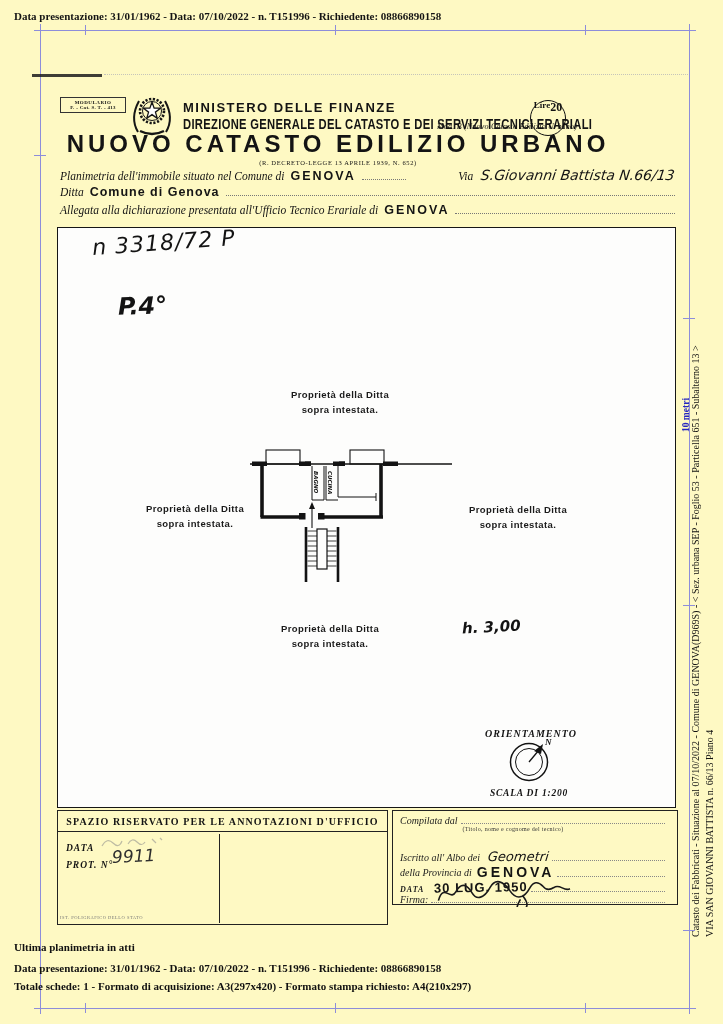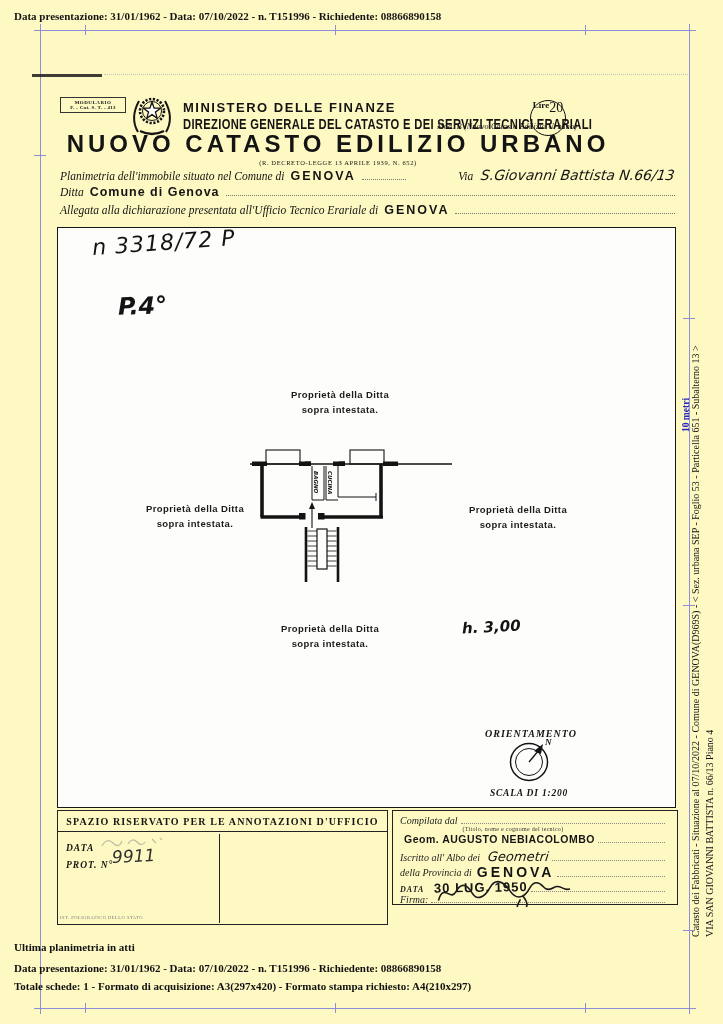--- a/index.html
+++ b/index.html
@@ -19,21 +19,21 @@
   .modbox{border:1px solid #333;text-align:center;padding:2px 3px;width:58px;}
   .modbox .l1{font-size:5px;letter-spacing:.5px;font-weight:bold;}
   .modbox .l2{font-size:5px;letter-spacing:.3px;font-weight:bold;}
   .ministero{font-family:"Liberation Sans",sans-serif;font-weight:bold;font-size:13px;letter-spacing:1.5px;}
   .direzione{font-family:"Liberation Sans",sans-serif;font-weight:bold;font-size:14px;letter-spacing:.4px;
              display:inline-block;transform:scaleX(.8);transform-origin:left center;white-space:nowrap;}
   .modb{font-style:italic;font-size:8px;letter-spacing:.2px;}
   .lire{width:34px;height:34px;border:1.4px solid #111;border-radius:50%;text-align:center;
         display:flex;flex-direction:row;justify-content:center;line-height:1;}
   .lire .l1{font-size:9px;font-weight:bold;}
-  .lire .l2{font-size:14px;font-weight:normal;}
+  .lire .l2{font-size:12px;font-weight:bold;}
   .bigtitle{font-family:"Liberation Sans",sans-serif;font-weight:bold;font-size:24px;letter-spacing:4px;
             text-align:center;white-space:nowrap;}
   .decreto{font-size:6.5px;letter-spacing:.6px;text-align:center;}
 
   
   .formline{position:absolute;display:flex;align-items:baseline;white-space:nowrap;}
   .flab{font-style:italic;font-size:11.5px;}
   .fval{font-family:"Liberation Sans",sans-serif;font-weight:bold;font-size:12.5px;letter-spacing:2px;padding:0 6px;}
   .hand{font-family:"DejaVu Sans",sans-serif;font-style:italic;}
   .dots{border-bottom:1px dotted #777;display:inline-block;height:10px;}
@@ -228,24 +228,20 @@
   </svg>
   <div class="handnote" style="left:112px;top:846px;font-size:17px;transform:rotate(-3deg);color:#2e2e2e;">9911</div>
   <div class="tinyprint" style="left:60px;top:915px;">IST. POLIGRAFICO DELLO STATO</div>
 
   <div class="obox" style="left:392px;top:810px;width:284px;height:93px;"></div>
   <div class="crow" style="left:400px;top:814px;width:265px;">
     <span class="clab">Compilata dal</span>
     <span class="cdots"></span>
   </div>
   <div class="abs ctiny" style="left:428px;top:826px;width:170px;text-align:center;">(Titolo, nome e cognome del tecnico)</div>
-  <div class="crow" style="left:404px;top:833px;width:261px;">
-    <span class="cname">Geom. AUGUSTO NEBIACOLOMBO</span>
-    <span class="cdots"></span>
-  </div>
   <div class="crow" style="left:400px;top:849px;width:265px;">
     <span class="clab">Iscritto all' Albo dei</span>
     <span class="hand" style="font-size:13px;padding-left:8px;transform:skewX(-6deg);display:inline-block;">Geometri</span>
     <span class="cdots"></span>
   </div>
   <div class="crow" style="left:400px;top:864px;width:265px;align-items:center;">
     <span class="clab">della Provincia di</span>
     <span class="cgenova" style="padding-left:5px;">GENOVA</span>
     <span class="cdots"></span>
   </div>

